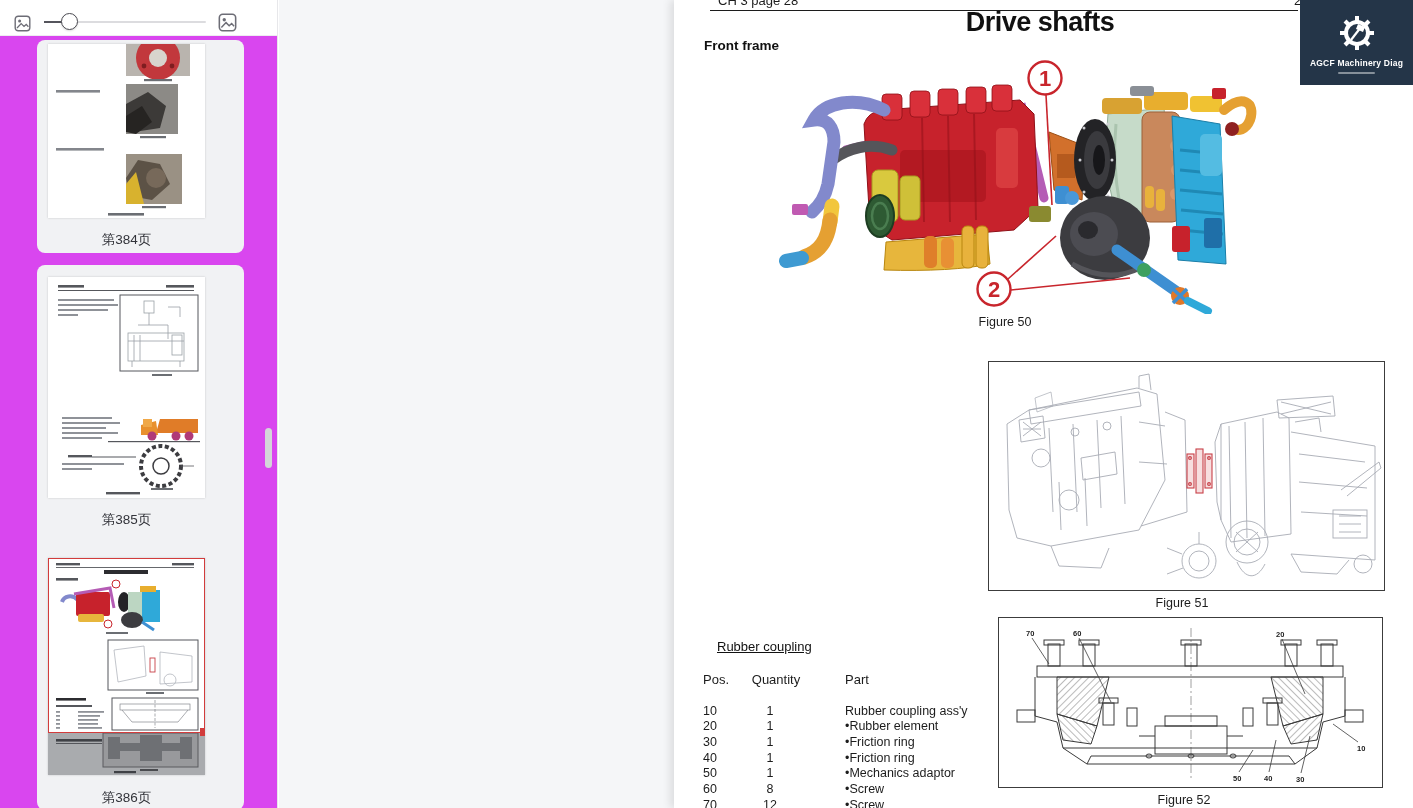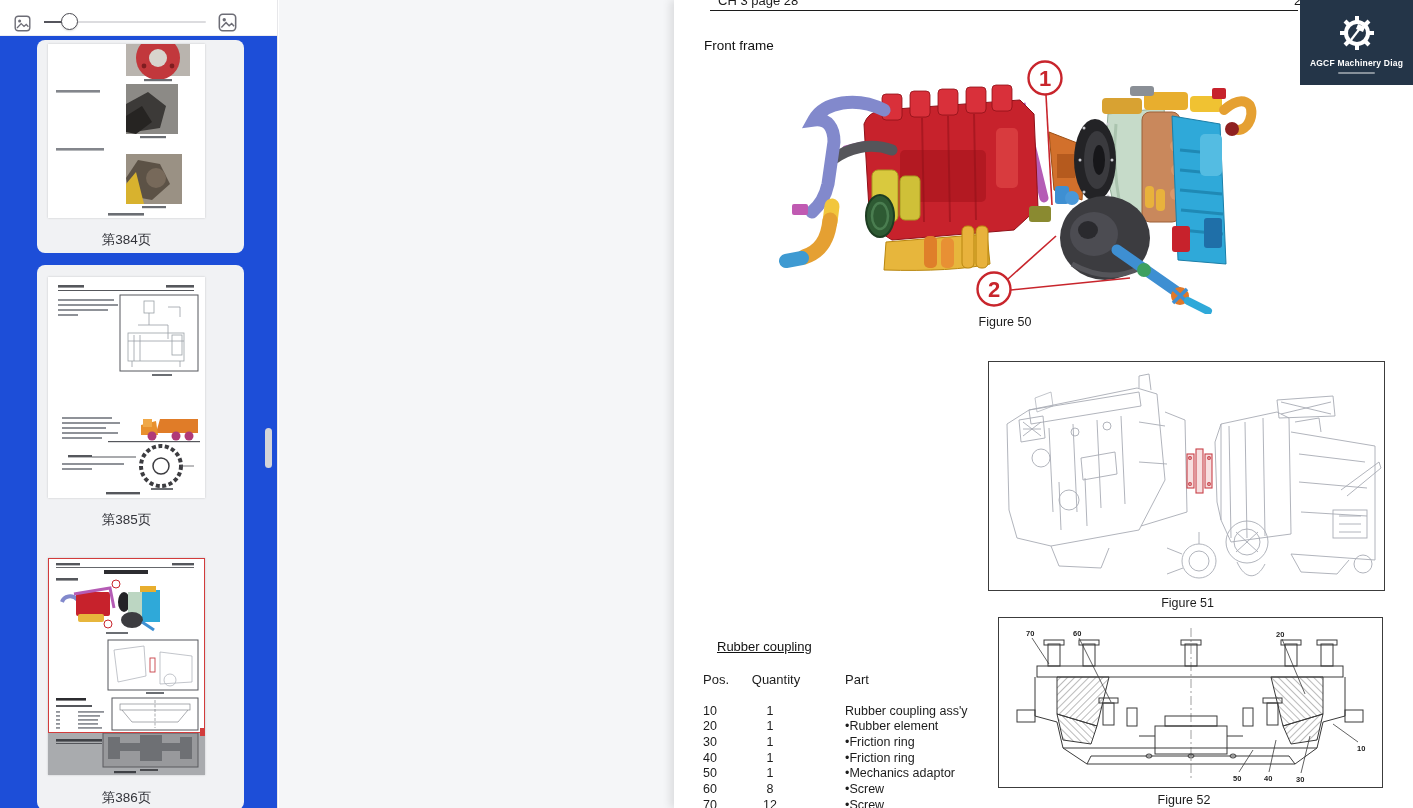--- a/index.html
+++ b/index.html
@@ -3,21 +3,21 @@
 <meta charset="utf-8">
 <style>
   * { margin:0; padding:0; box-sizing:border-box; }
   html,body { width:1413px; height:808px; overflow:hidden; background:#fff;
               font-family:"Liberation Sans", sans-serif; }
   .app { position:relative; width:1413px; height:808px; overflow:hidden; background:#fff; }
   .abs { position:absolute; }
 
   
   .sidebar { position:absolute; left:0; top:0; width:278px; height:808px;
-             background:#1d4ed8; border-right:1px solid #e7e7ea; }
+             background:#d946ef; border-right:1px solid #e7e7ea; }
   .thumb-toolbar { position:absolute; left:0; top:0; width:100%; height:36px;
                    border-bottom:1px solid #ededf0; background:#fff; }
   .tb-icon { position:absolute; color:#6d6d76; }
   .slider-track { position:absolute; left:44px; top:21px; width:162px; height:2px;
                   background:#dcdcdf; border-radius:1px; }
   .slider-fill  { position:absolute; left:0; top:0; width:20px; height:2px; background:#55555c; }
   .slider-knob  { position:absolute; left:61px; top:13px; width:17px; height:17px;
                   border-radius:50%; background:#fff; border:1.5px solid #4b4b52;
                   box-shadow:0 1px 2px rgba(0,0,0,.15); }
   .thumb-area { position:absolute; left:0; top:36px; width:277px; height:772px; overflow:hidden; }
@@ -36,21 +36,21 @@
   
   .viewer { position:absolute; left:279px; top:0; width:1134px; height:808px; background:#f5f6f8; }
   .doc-page { position:absolute; left:395px; top:0; width:760px; height:808px; background:#fff;
               box-shadow:-4px 0 8px rgba(0,0,0,.10); overflow:hidden; }
   .hdr-left { position:absolute; left:44px; top:-7px; font-size:13px; color:#1c1c1c; }
   .hdr-frag { position:absolute; left:620px; top:-7px; font-size:13px; color:#1c1c1c; }
   .hdr-line { position:absolute; left:36px; top:10px; width:588px; height:0;
               border-top:1.5px solid #1c1c1c; }
   .doc-title { position:absolute; left:166px; top:7px; width:400px; text-align:center;
                font-size:27px; font-weight:bold; color:#111; letter-spacing:-0.5px; }
-  .doc-sub { position:absolute; left:30px; top:38px; font-size:13.5px; font-weight:normal; color:#111; }
+  .doc-sub { position:absolute; left:30px; top:38px; font-size:13.5px; font-weight:bold; color:#111; }
   .fig-cap { position:absolute; font-size:12.5px; color:#1c1c1c; }
   .fig-frame { position:absolute; border:1.5px solid #3c3c3c; background:#fff; }
 
   .rc-head { position:absolute; left:43px; top:639px; font-size:13px; font-weight:normal;
              text-decoration:underline; color:#111; }
   .rc-table { position:absolute; left:29px; top:672px; width:290px; font-size:12.5px; color:#1c1c1c; }
   .rc-row { position:relative; height:15.7px; }
   .rc-row.hdr { font-weight:normal; font-size:13px; margin-bottom:16px;padding-left:16px; }
   .c-pos { position:absolute; left:0; width:34px; }
   .c-qty { position:absolute; left:45px; width:56px;text-align:center; }
@@ -261,20 +261,21 @@
     <div class="sb-scrollbar"></div>
   </div>
 
   <div class="viewer">
     <div class="doc-page">
 
       <div class="hdr-left">CH 3 page 28</div>
       <div class="hdr-frag">2</div>
       <div class="hdr-line"></div>
 
+      <div class="doc-title">Drive shafts</div>
       <div class="doc-sub">Front frame</div>
 
       <svg class="abs" style="left:98px; top:58px;" width="500" height="256" viewBox="0 0 500 256">
 
         <path d="M74,92 L250,50 L272,140" stroke="#b55cb5" stroke-width="9" fill="none" stroke-linecap="round"></path>
 
         <path d="M92,66 Q96,54 110,52 L248,42 L262,56 L266,150 L242,172 L120,182 L98,168 Z" fill="#c7222c" stroke="#8f1018" stroke-width="1"></path>
         <g fill="#d9303a" stroke="#8f1018" stroke-width="0.8">
           <rect x="110" y="36" width="20" height="26" rx="4"></rect>
           <rect x="138" y="33" width="20" height="26" rx="4"></rect>
@@ -433,21 +434,21 @@
             <path d="M247,170 L269,190 M247,190 L269,170"></path>
             <path d="M248,200 C256,218 268,218 276,202"></path>
             <path d="M352,128 L390,100 L392,106 L358,134"></path>
             <circle cx="374" cy="202" r="9"></circle>
             <path d="M302,192 L312,210 L348,212 L360,198"></path>
             <path d="M232,62 L226,80 L228,140 L232,158"></path>
             <path d="M306,60 L330,56 L332,70"></path>
           </g>
         </svg>
       </div>
-      <div class="fig-cap" style="left:476px; top:596px; width:64px; text-align:right;">Figure 51</div>
+      <div class="fig-cap" style="left:476px; top:596px; width:64px; text-align:center;">Figure 51</div>
 
       <div class="rc-head">Rubber coupling</div>
 
       <div class="rc-table">
         <div class="rc-row hdr">
           <span class="c-pos">Pos.</span>
           <span class="c-qty">Quantity</span>
           <span class="c-part">Part</span>
         </div>
         <div class="rc-row">

